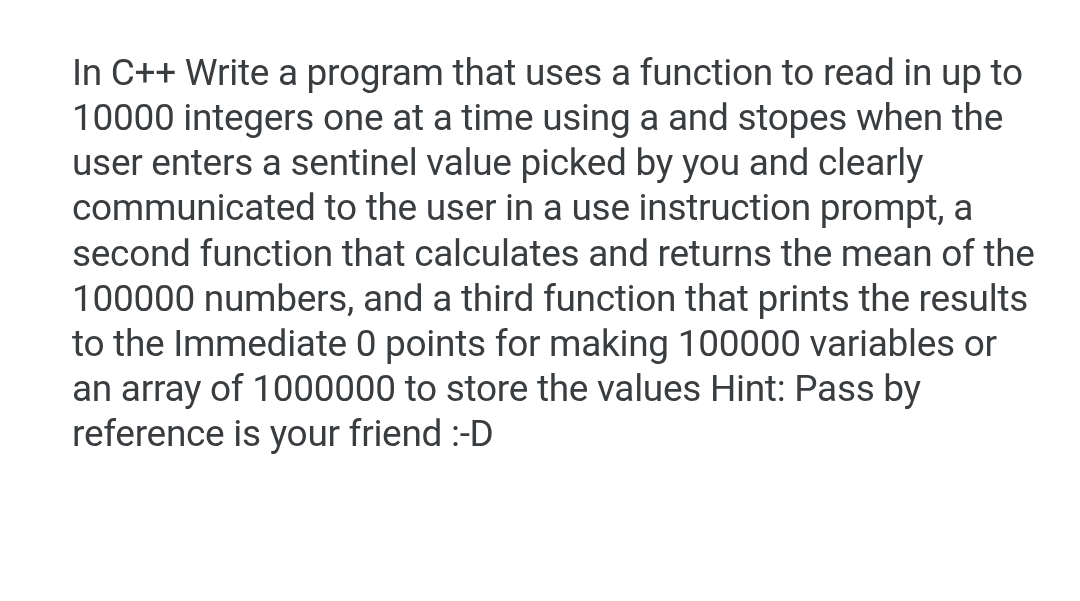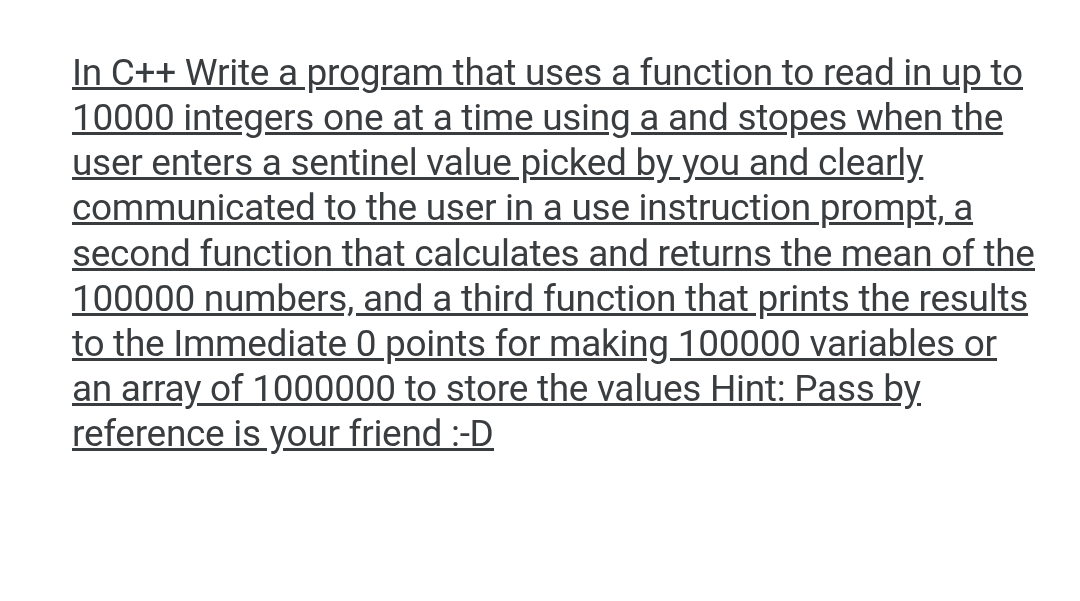--- a/index.html
+++ b/index.html
@@ -1,19 +1,18 @@
 <!DOCTYPE html>
 <html><head>
   <meta charset="utf-8">
   <style>
     * {
       margin: 8px;
       padding: 0;
       box-sizing: border-box;
-      text-decoration: underline;
     }
     body {
       width: 1080px;
       height: 601px;
       background: #ffffff;
       font-family: -apple-system, BlinkMacSystemFont, "Segoe UI", Roboto, Helvetica, Arial, sans-serif;
       padding: 26px 48px;
       overflow: hidden;
     }
     .content {

